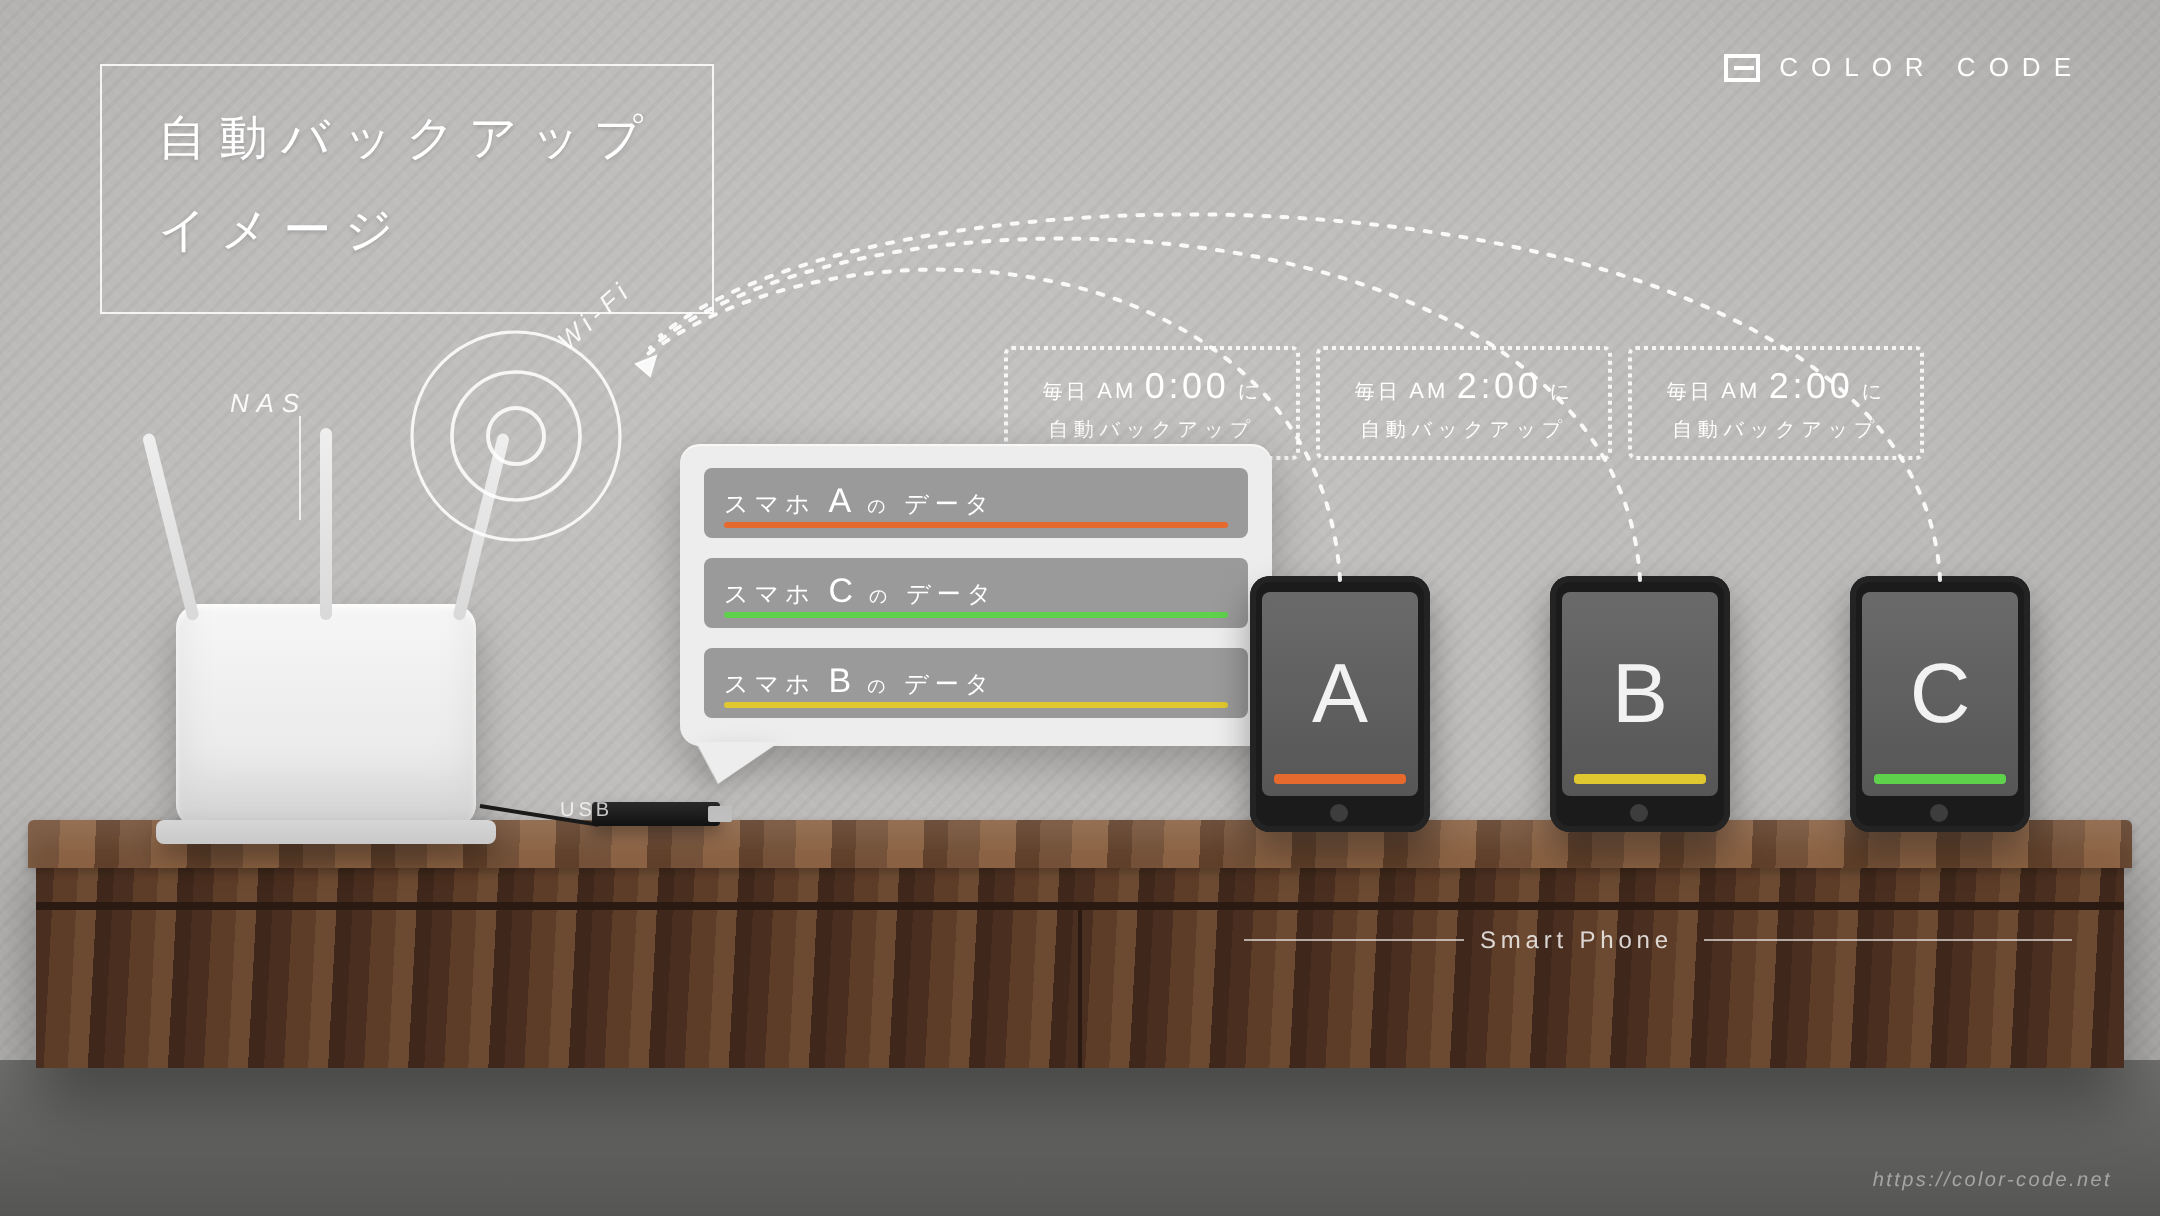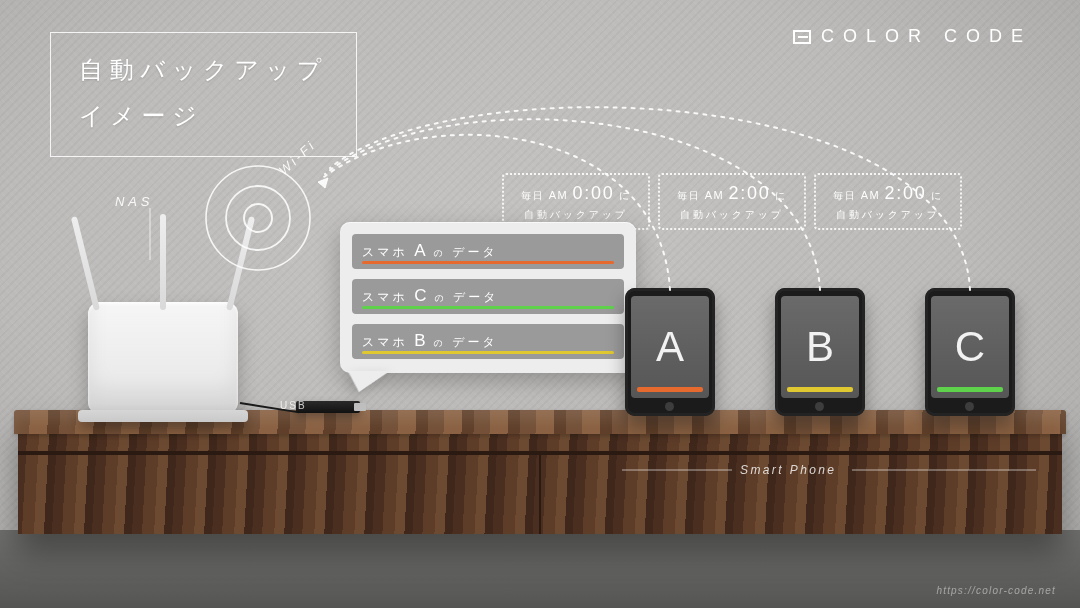--- a/index.html
+++ b/index.html
@@ -39,23 +39,23 @@
     font-size:24px;
     font-weight:400;
     letter-spacing:.28em;
     line-height:1.9;
     text-shadow:0 1px 2px rgba(0,0,0,.15);
   }
 
   
   .brand {
     position:absolute;
-    right:48px; top:26px;
+    right:38px; top:26px;
     color:#fff;
-    font-size:18px;
+    font-size:13px;
     letter-spacing:.5em;
     display:flex; align-items:center; gap:10px;
   }
   .brand-icon {
     width:18px; height:14px;
     border:2px solid #fff;
     position:relative;
   }
   .brand-icon::after{
     content:""; position:absolute; left:3px; top:4px; width:10px; height:2px; background:#fff;
@@ -76,21 +76,21 @@
     position:absolute; left:275px; top:150px;
     transform: rotate(-42deg);
     color:rgba(255,255,255,.9); font-size:13px; letter-spacing:.22em; font-style:italic;
   }
   .label-usb {
     position:absolute; left:280px; top:400px;
     color:rgba(255,255,255,.75); font-size:10px; letter-spacing:.2em;
   }
   .label-smartphone {
     position:absolute; left:740px; top:463px;
-    color:rgba(255,255,255,.8); font-size:12px; font-style:italic; letter-spacing:.2em;
+    color:rgba(255,255,255,.8); font-size:12px; letter-spacing:.2em;
   }
 
   
   .sched-row {
     position:absolute; left:502px; top:173px;
     display:flex; gap:8px;
   }
   .sched {
     border:2px dotted rgba(255,255,255,.85);
     border-radius:4px;

